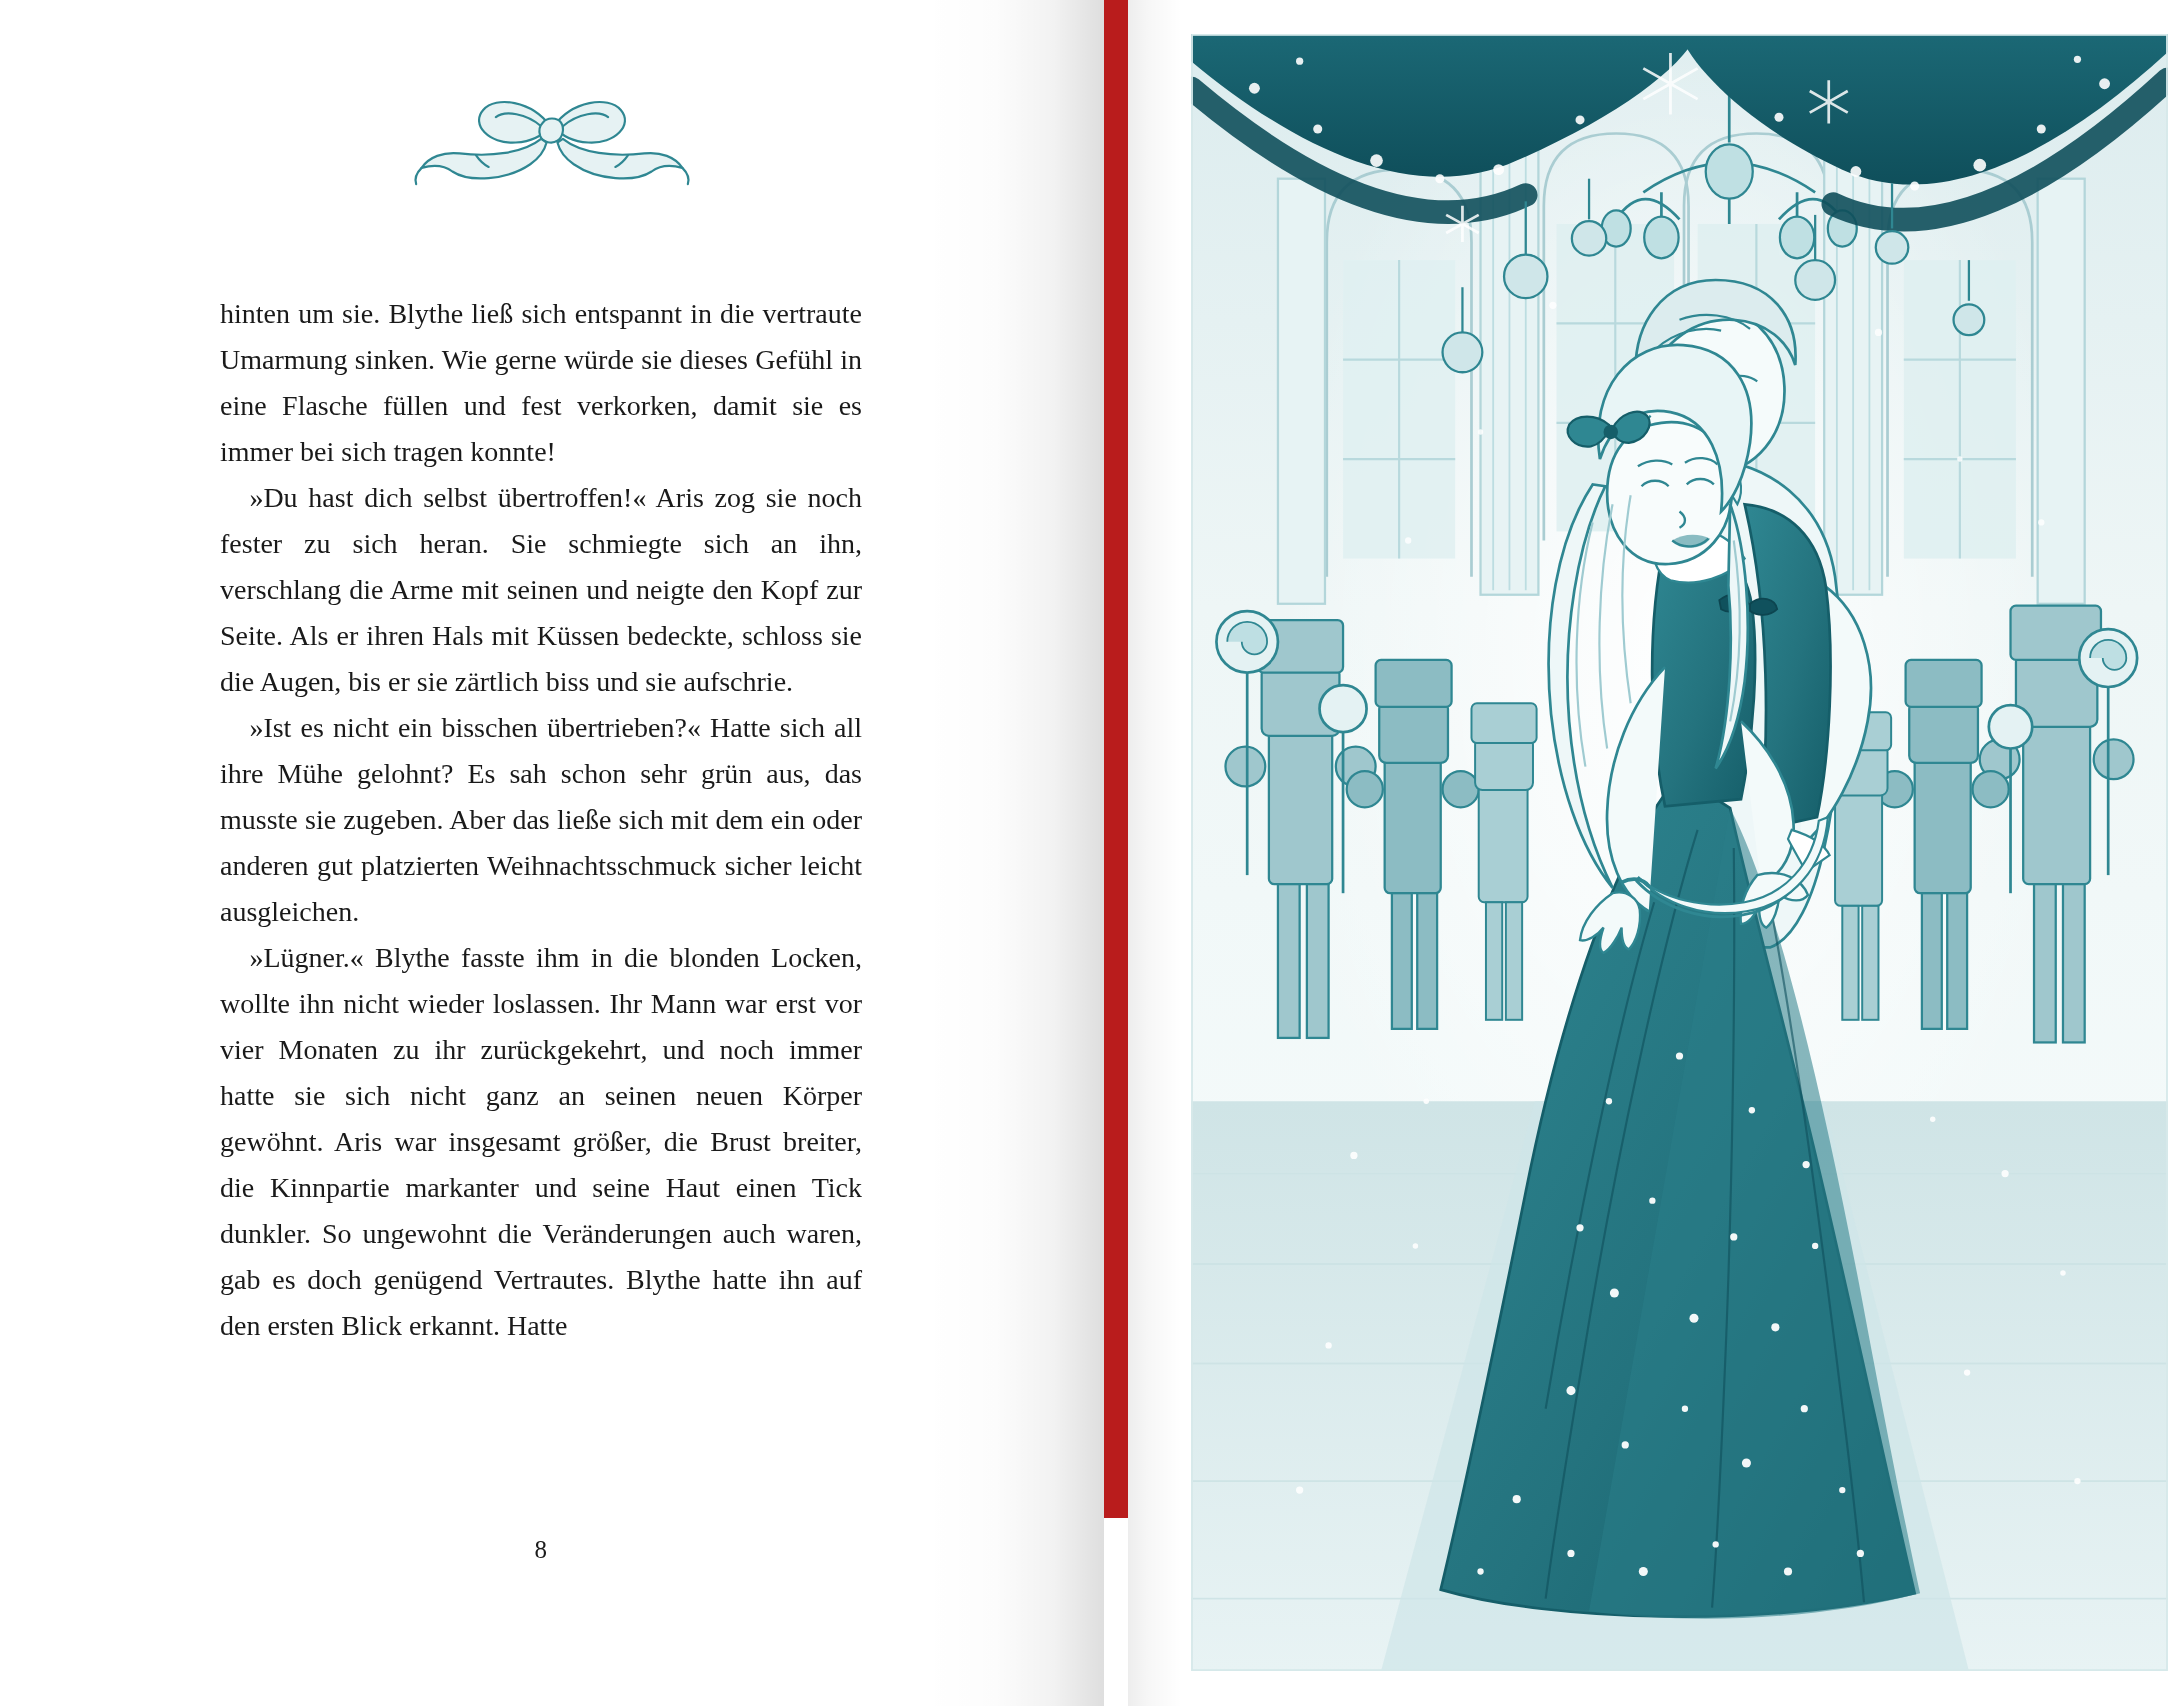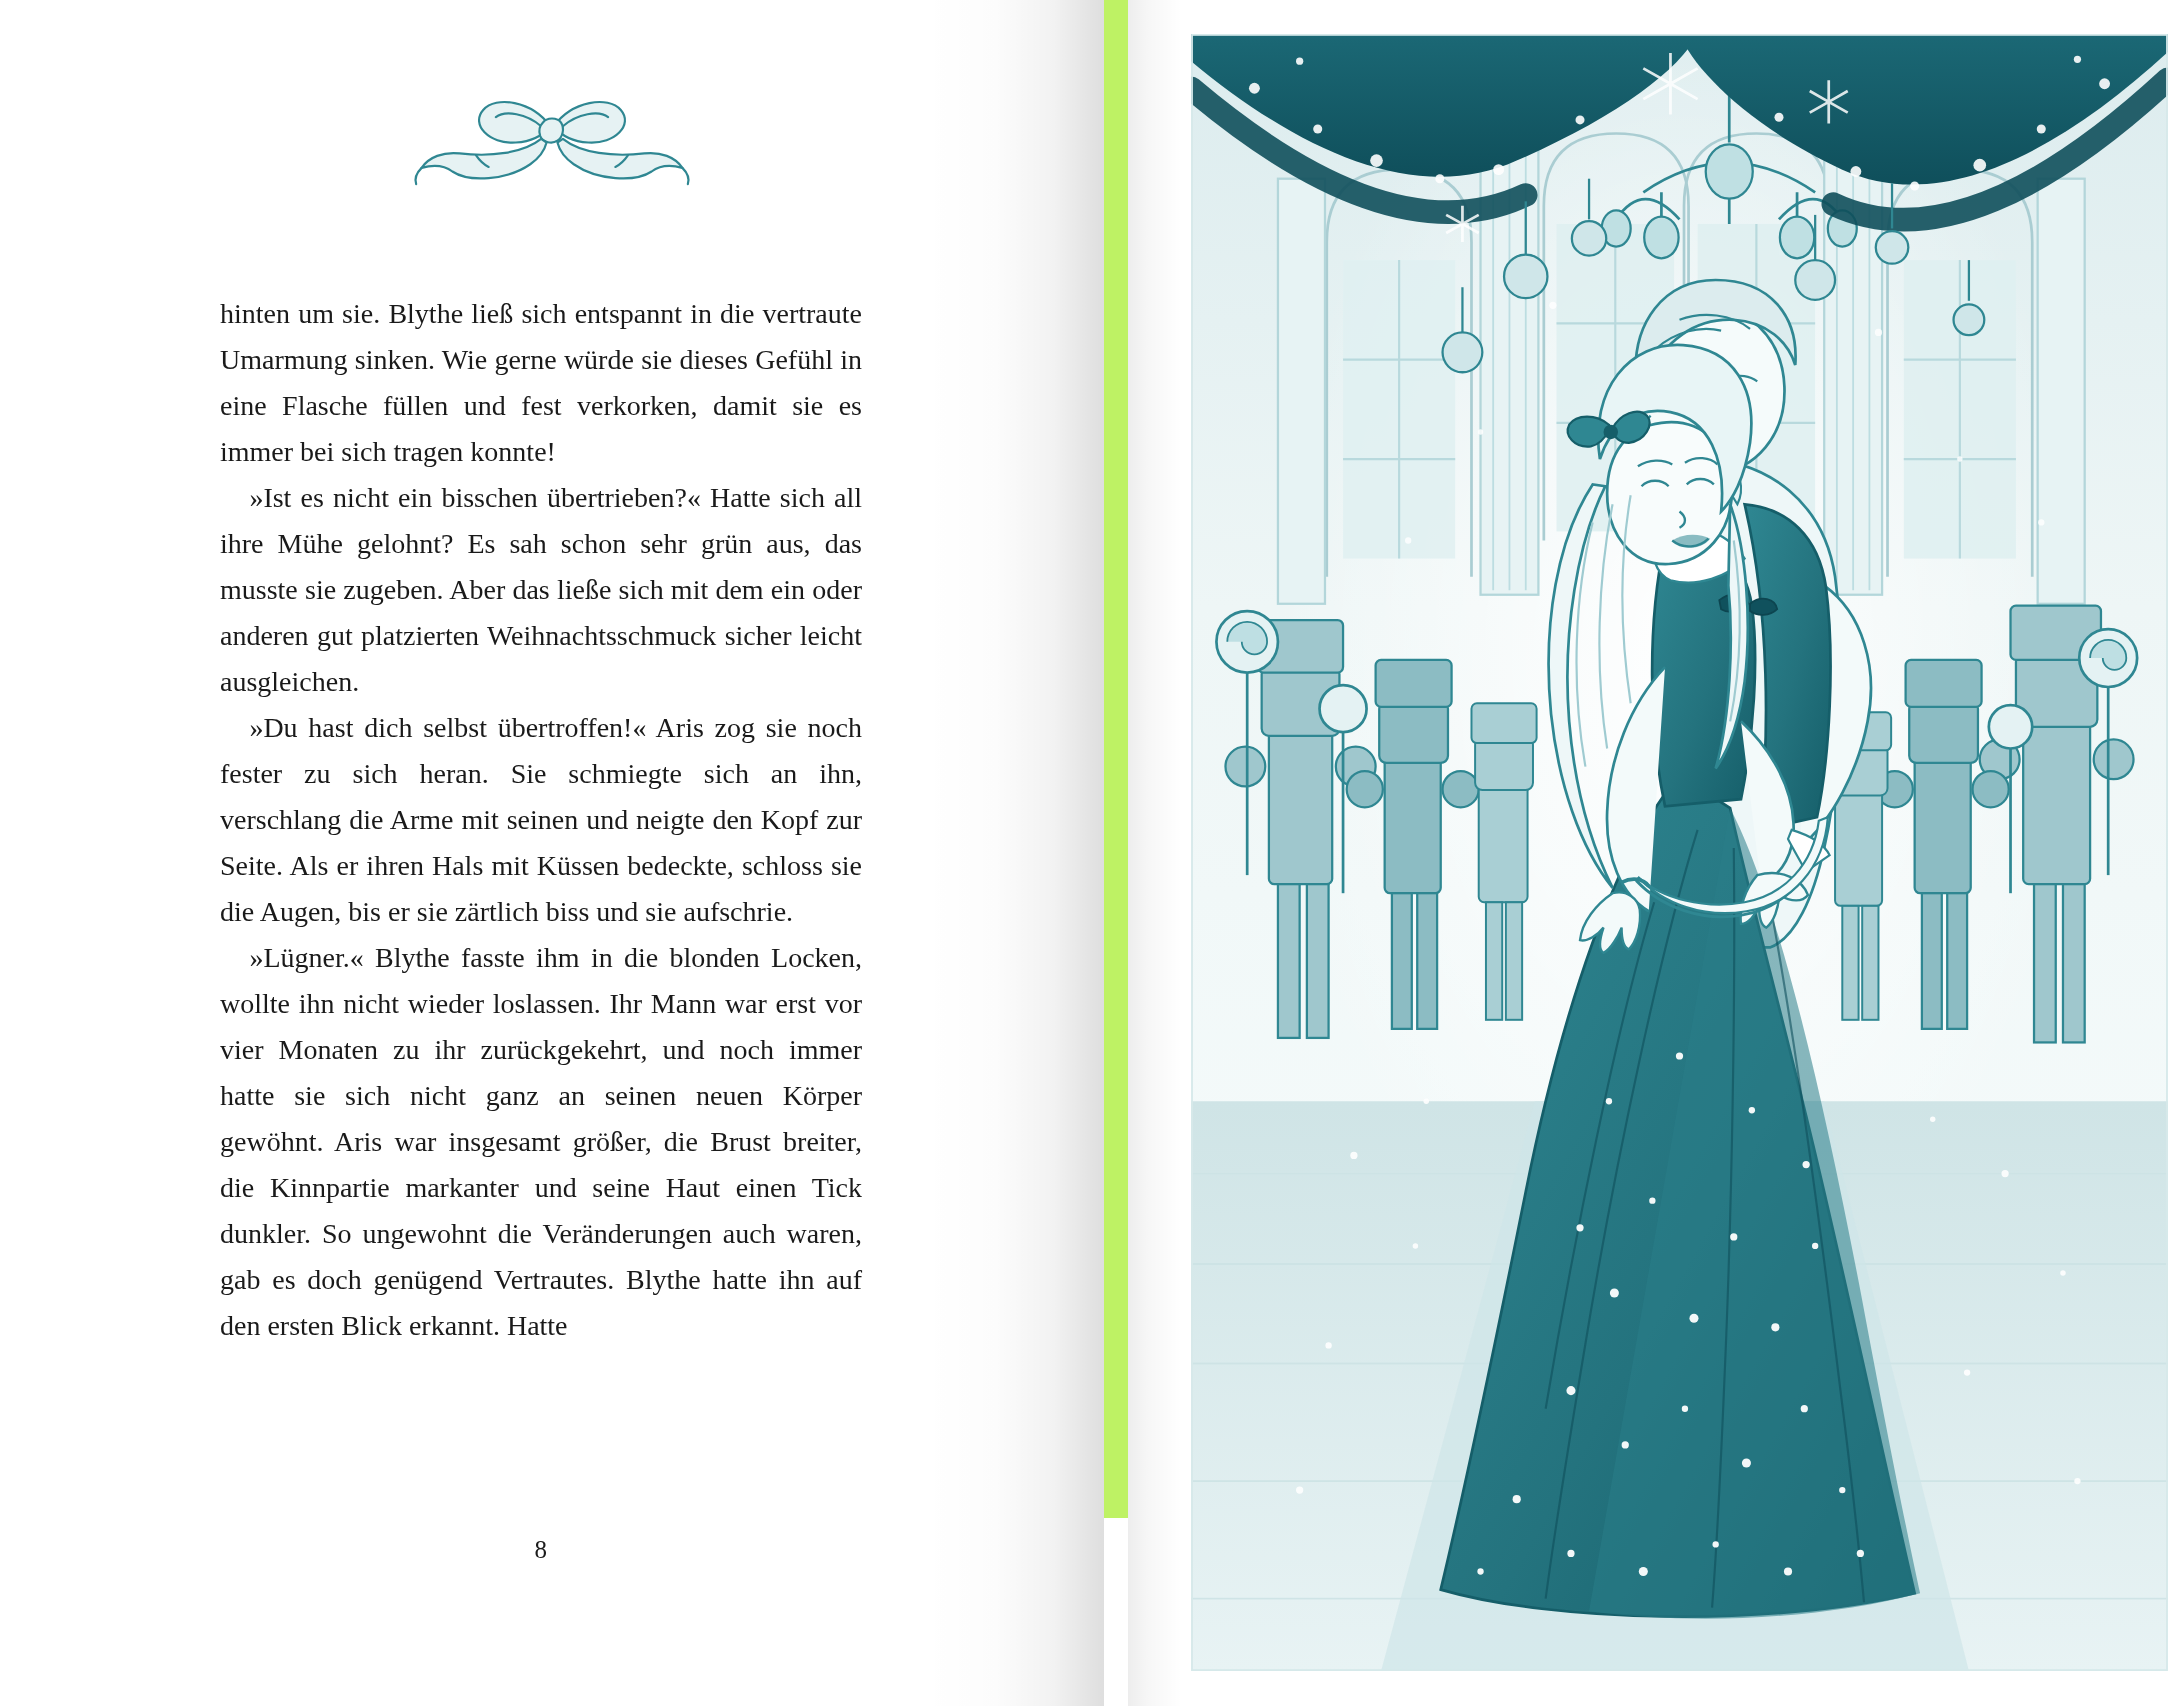--- a/index.html
+++ b/index.html
@@ -12,21 +12,21 @@
     height: 1707px;
     overflow: hidden;
     font-family: "Liberation Serif", serif;
   }
 
   .spread {
     position: relative;
     width: 2171px;
     height: 1518px;
     display: flex;
-    background: #bef264;
+    background: #b91c1c;
     gap: 24px;
   }
 
   
   .page-left {
     position: relative;
     width: 1104px;
     height: 1707px;
     background: #ffffff;
     box-sizing: border-box;
@@ -152,22 +152,22 @@
           <path d="M36 108 C30 114 28 120 30 126" fill="none"></path>
           <path d="M324 108 C330 114 332 120 330 126" fill="none"></path>
           <path d="M96 94 C100 100 104 104 110 107" fill="none"></path>
           <path d="M264 94 C260 100 256 104 250 107" fill="none"></path>
         </g>
       </svg>
     </div>
 
     <div class="text-block">
       <p>hinten um sie. Blythe ließ sich entspannt in die ver­traute Umarmung sinken. Wie gerne würde sie dieses Gefühl in eine Flasche füllen und fest verkorken, damit sie es immer bei sich tragen konnte!</p>
+      <p class="indent">»Du hast dich selbst übertroffen!« Aris zog sie noch fester zu sich heran. Sie schmiegte sich an ihn, verschlang die Arme mit seinen und neigte den Kopf zur Seite. Als er ihren Hals mit Küssen bedeckte, schloss sie die Augen, bis er sie zärtlich biss und sie aufschrie.</p>
       <p class="indent">»Ist es nicht ein bisschen übertrieben?« Hatte sich all ihre Mühe gelohnt? Es sah schon sehr grün aus, das musste sie zugeben. Aber das ließe sich mit dem ein oder anderen gut platzierten Weihnachtsschmuck sicher leicht ausgleichen.</p>
-      <p class="indent">»Du hast dich selbst übertroffen!« Aris zog sie noch fester zu sich heran. Sie schmiegte sich an ihn, verschlang die Arme mit seinen und neigte den Kopf zur Seite. Als er ihren Hals mit Küssen bedeckte, schloss sie die Augen, bis er sie zärtlich biss und sie aufschrie.</p>
       <p class="indent">»Lügner.« Blythe fasste ihm in die blonden Locken, wollte ihn nicht wieder loslassen. Ihr Mann war erst vor vier Monaten zu ihr zurückgekehrt, und noch immer hatte sie sich nicht ganz an seinen neuen Kör­per gewöhnt. Aris war insgesamt größer, die Brust breiter, die Kinnpartie markanter und seine Haut einen Tick dunkler. So ungewohnt die Veränderun­gen auch waren, gab es doch genügend Vertrautes. Blythe hatte ihn auf den ersten Blick erkannt. Hatte</p>
     </div>
 
     <div class="folio">8</div>
 
     <div class="gutter"></div>
   </div>
 
   <div class="page-right">
     <div class="gutter-right"></div>

